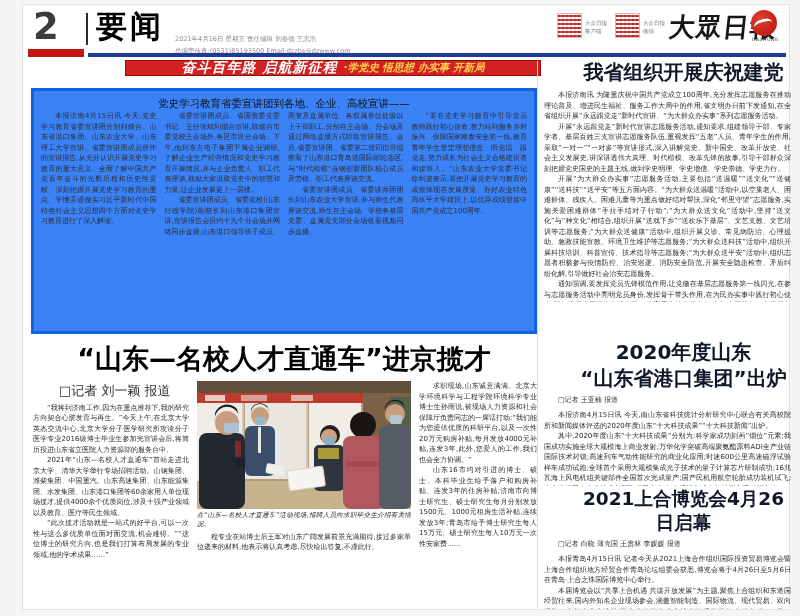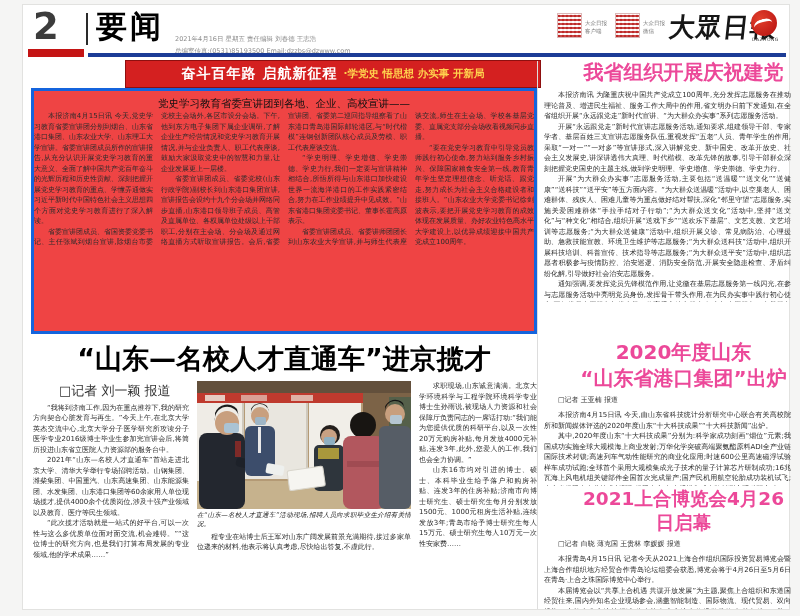--- a/index.html
+++ b/index.html
@@ -31,28 +31,28 @@
               font-family:"DejaVu Serif","Liberation Serif",serif; color:#161616;
               letter-spacing:1px; transform:skewX(-6deg); }
   .logo-circle { position:absolute; left:728px; top:5px; width:26px; height:26px; border-radius:50%;
                  background:radial-gradient(circle at 35% 35%, #e2402c, #b40f0f); }
   .logo-circle::after { content:""; position:absolute; left:3px; top:9px; width:19px; height:9px;
                  border-top:3px solid #fff; border-radius:50% / 60%; transform:rotate(-16deg); }
   .logo-sub { position:absolute; left:729px; top:32px; font-size:4.5px; color:#444; letter-spacing:.5px; }
   .rule-red  { position:absolute; left:5px;  top:48px; width:56px; height:4px; background:#c41414; }
   .rule-blue { position:absolute; left:65px; top:48px; right:3px; height:4px; background:#1c3c96; }
   
-  .banner { position:absolute; left:102px; top:55px; width:416px; height:28px;
+  .banner { position:absolute; left:102px; top:55px; width:416px; height:16px;
             background:#d42020; border:1px solid #8e0f0f;
-            display:flex; align-items:center; justify-content:center; gap:6px; white-space:nowrap; }
+            display:flex; align-items:center; justify-content:center; gap:6px; white-space:nowrap;font-style:italic; }
   .banner .bmain { color:#fff; font-weight:bold; font-size:14px; letter-spacing:1px; }
   .banner .bsub  { color:#ffd24e; font-size:10.5px; font-weight:bold; }
   
   .lead-box { position:absolute; left:8px; top:83px; width:506px; height:246px;
-              border:3px solid #1464dd; padding:4px 0; background:#ef4444; }
+              border:3px solid #1464dd; padding:4px 7px; background:#3b82f6; }
   .kicker { text-align:center; font-size:10.5px; color:#111; margin-top:2px; }
   .lead-head { text-align:center; font-size:28px; font-weight:900; color:#000;
                letter-spacing:1px; margin:2px 0 7px; }
   .lead-body { height:168px; overflow:hidden; column-count:4; column-gap:8px;
                font-size:7px; line-height:1.5; text-align:justify; color:#2b2b2b; }
   .lead-body p, .smallbody p { margin:0; text-indent:2em; }
   
   .talent-head { position:absolute; left:8px; top:336px; width:506px; text-align:center;
                  font-size:27px; font-weight:900; color:#000; }
   .talent-row { position:absolute; left:10px; top:376px; width:504px; height:228px;
@@ -64,21 +64,21 @@
   .photo { width:214px; height:128px; display:block; background:#b49a75; }
   .caption { font-size:6.5px; font-style:italic; color:#1d1d1d; line-height:1.45;
              margin:2px 0 2px; text-align:justify; }
   
   .vsep { position:absolute; left:514px; top:56px; height:548px; width:1px; background:#ddd; }
   .right-col { position:absolute; left:521px; top:54px; width:247px; height:550px; overflow:hidden; }
   .r-art { position:absolute; left:0; right:0; }
   .r-art-a { top:0;    height:276px; }
   .r-art-b { top:280px; height:144px; }
   .r-art-c { top:428px; bottom:0; }
-  .r-head { font-size:20px; font-weight:900; text-align:center; line-height:1.3; color:#ec4899;margin-left:32px; }
+  .r-head { font-size:20px; font-weight:900; text-align:center; line-height:1.3; color:#0f172a;margin-left:32px; }
   .r-head.c { font-size:18.5px; }
   .r-body { margin-top:5px; overflow:hidden; }
   .r-art-a .r-body { height:212px; }
   .r-art-b .r-body { height:76px; }
   .r-art-c .r-body { height:84px; }
   .r-byline { font-size:7px; color:#333; text-indent:2em; margin-top:4px; }
 </style>
 </head>
 <body>
 
@@ -112,21 +112,20 @@
     <span class="bmain">奋斗百年路 启航新征程</span>
     <span class="bsub">·学党史 悟思想 办实事 开新局</span>
   </div>
 
   <article class="lead-box">
     <div class="kicker">党史学习教育省委宣讲团到各地、企业、高校宣讲——</div>
     <div class="lead-body">
         <p>本报济南4月15日讯 今天,党史学习教育省委宣讲团分别到烟台、山东省港口集团、山东农业大学、山东理工大学宣讲。省委宣讲团成员所作的宣讲报告,从充分认识开展党史学习教育的重大意义、全面了解中国共产党百年奋斗的光辉历程和历史性贡献、深刻把握开展党史学习教育的重点、学懂弄通做实习近平新时代中国特色社会主义思想四个方面对党史学习教育进行了深入解读。</p>
         <p>省委宣讲团成员、省国资委党委书记、主任张斌到烟台宣讲,除烟台市委党校主会场外,各区市设分会场。下午,他到东方电子集团下属企业调研,了解企业生产经营情况和党史学习教育开展情况,并与企业负责人、职工代表座谈,鼓励大家汲取党史中的智慧和力量,让企业发展更上一层楼。</p>
         <p>省委宣讲团成员、省委党校(山东行政学院)副校长到山东港口集团宣讲,宣讲报告会设约十九个分会场并网络同步直播,山东港口领导班子成员、高管及直属单位、各权属单位处级以上干部职工,分别在主会场、分会场及通过网络直播方式听取宣讲报告。会后,省委宣讲团、省委第二巡回指导组察看了山东港口青岛港国际邮轮港区,与“时代楷模”连钢创新团队核心成员及劳模、职工代表座谈交流。</p>
-        <p>“学史明理、学史增信、学史崇德、学史力行,我们一定要与宣讲精神相结合,所悟所得与山东港口加快建设世界一流海洋港口的工作实践紧密结合,努力在工作业绩提升中见成效。”山东省港口集团党委书记、董事长霍高原表示。</p>
         <p>省委宣讲团成员、省委讲师团团长到山东农业大学宣讲,并与师生代表座谈交流,师生在主会场、学校各基层党委、直属党支部分会场收看视频同步直播。</p>
         <p>“要在党史学习教育中引导党员教师践行初心使命,努力站到服务乡村振兴、保障国家粮食安全第一线,教育青年学生坚定理想信念、听党话、跟党走,努力成长为社会主义合格建设者和接班人。”山东农业大学党委书记徐剑波表示,要把开展党史学习教育的成效体现在发展质量、办好农业特色高水平大学建设上,以优异成绩迎接中国共产党成立100周年。</p>
       </div>
   </article>
 
   <h2 class="talent-head">“山东—名校人才直通车”进京揽才</h2>
   <div class="talent-row">
     <div class="t-col t-col1 smallbody">
       <div class="byline">□记者 刘一颖 报道</div>
       <div>

